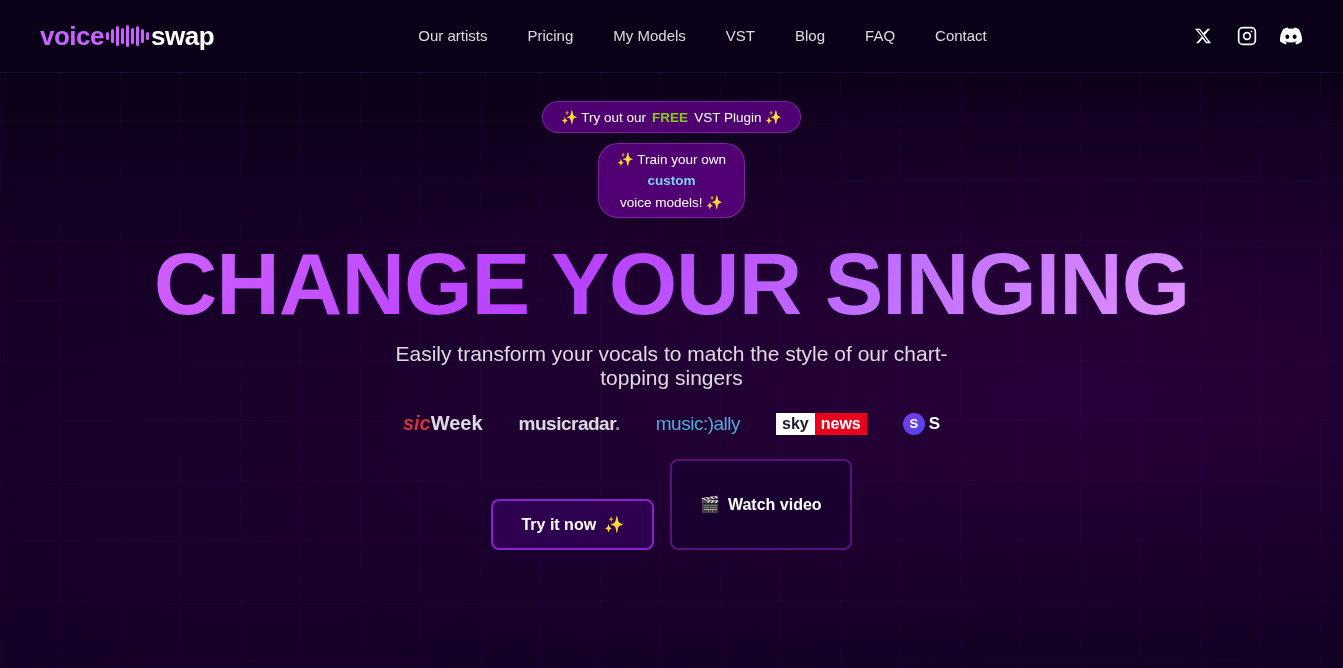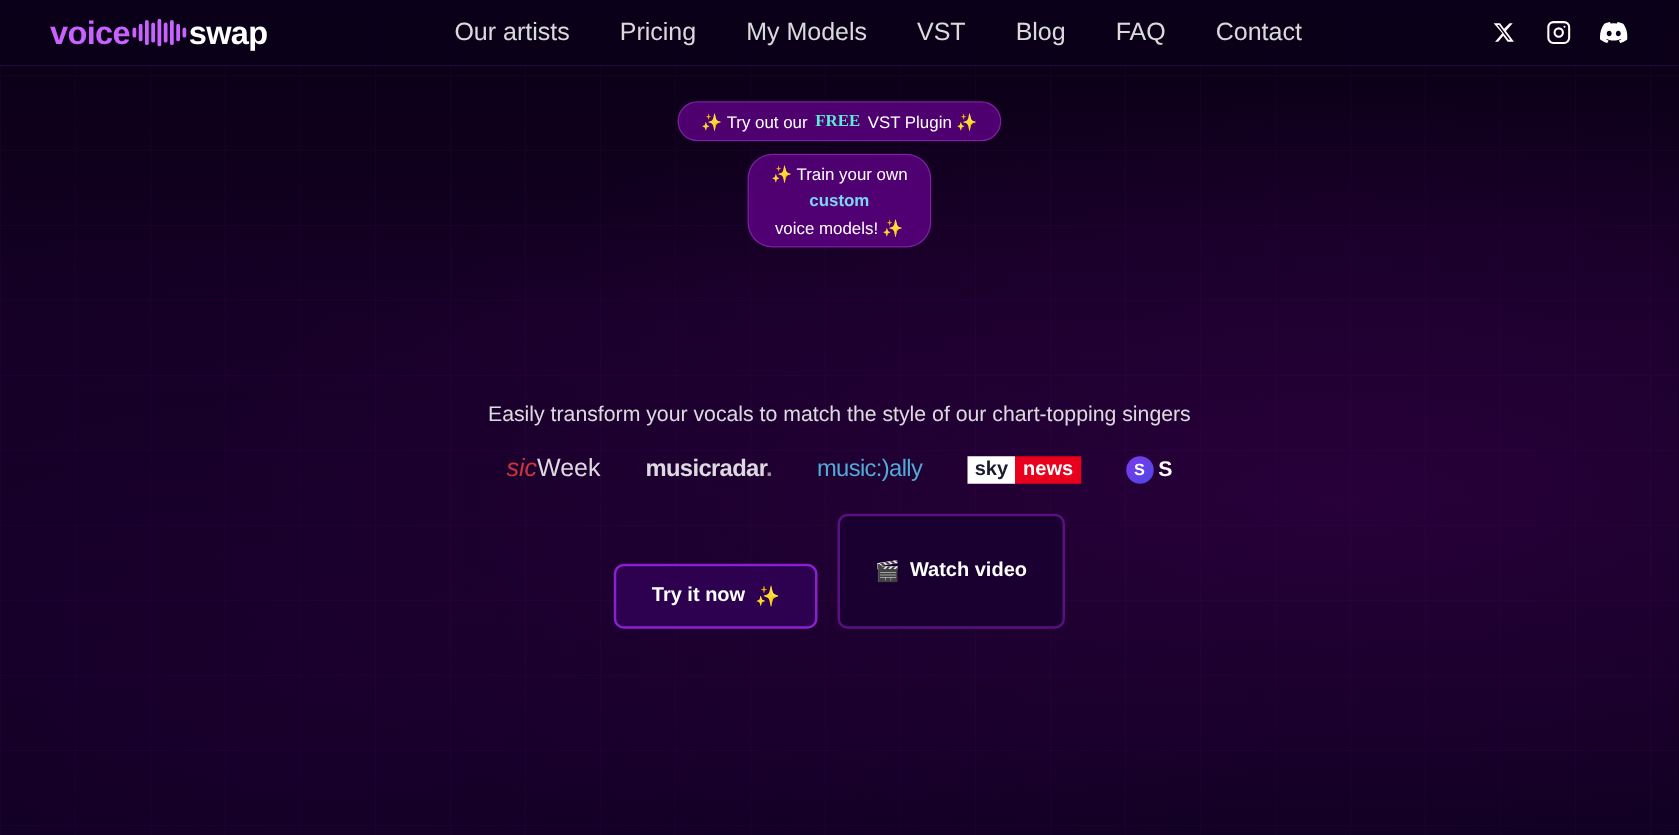--- a/index.html
+++ b/index.html
@@ -37,21 +37,21 @@
     }
 
     
     nav {
       position: relative;
       z-index: 10;
       display: flex;
       align-items: center;
       justify-content: space-between;
       padding: 0 40px;
-      height: 53px;
+      height: 73px;
       background: rgba(10, 0, 25, 0.85);
       border-bottom: 1px solid rgba(120, 40, 180, 0.2);
     }
 
     .nav-logo {
       display: flex;
       align-items: center;
       gap: 0;
       font-size: 26px;
       font-weight: 800;
@@ -69,21 +69,21 @@
     .nav-links {
       display: flex;
       align-items: center;
       gap: 40px;
       list-style: none;
     }
 
     .nav-links a {
       color: rgba(255,255,255,0.85);
       text-decoration: none;
-      font-size: 20px;
+      font-size: 15px;
       font-weight: 400;
     }
 
     .nav-social {
       display: flex;
       align-items: center;
       gap: 20px;
     }
 
     .social-icon {
@@ -128,23 +128,22 @@
     }
 
     .banner-2 {
       background: rgba(100, 0, 140, 0.75);
       border: 1px solid rgba(180, 60, 220, 0.5);
       color: white;
       flex-direction: column;
     }
 
     .banner-free {
-      color: #5eead4;
+      color: #84cc16;
       font-weight: 700;
-      font-family: Liberation Serif, serif;
     }
 
     .banner-custom {
       color: #7dd4f8;
       font-weight: 600;
     }
 
     
     .hero-title {
       font-size: 88px;
@@ -153,38 +152,38 @@
       margin-top: 12px;
       background: linear-gradient(135deg, #d060ff 0%, #b840ff 40%, #c070ff 70%, #e090ff 100%);
       -webkit-background-clip: text;
       -webkit-text-fill-color: transparent;
       background-clip: text;
       text-transform: uppercase;
       letter-spacing: -1px;
     }
 
     .hero-subtitle {
-      font-size: 17px;
+      font-size: 21px;
       color: rgba(255,255,255,0.85);
       margin-top: 14px;
       font-weight: 400;
       max-width: 600px;
     }
 
     
     .press-logos {
       display: flex;
       align-items: center;
       gap: 36px;
       margin-top: 22px;
     }
 
     .press-logo {
       font-size: 18px;
-      font-weight: 400;
+      font-weight: 700;
       opacity: 0.85;
     }
 
     .musicweek {
       color: white;
       font-size: 20px;
     }
 
     .musicradar {
       color: white;
@@ -368,21 +367,21 @@
     <span> VST Plugin ✨</span>
   </div>
 
   <div class="banner banner-2">
     <span>✨ Train your own </span>
     <span class="banner-custom">custom</span>
     <span> voice models! ✨</span>
   </div>
 
   <h1 class="hero-title">
-    <br>
+    <span>CHANGE YOUR SINGING</span><br>
   </h1>
 
   <p class="hero-subtitle">Easily transform your vocals to match the style of our chart-topping singers</p>
 
   <div class="press-logos">
     <div class="press-logo musicweek">
       <span style="color:#e84040; font-style:italic;">sic</span><span>Week</span>
     </div>
     <div class="press-logo musicradar">
       musicradar<span style="color:#aaa;">.</span>

